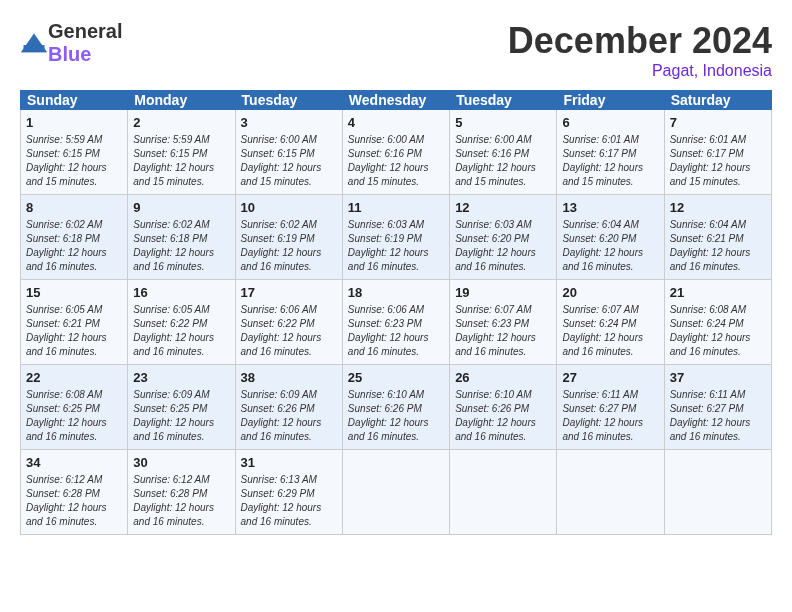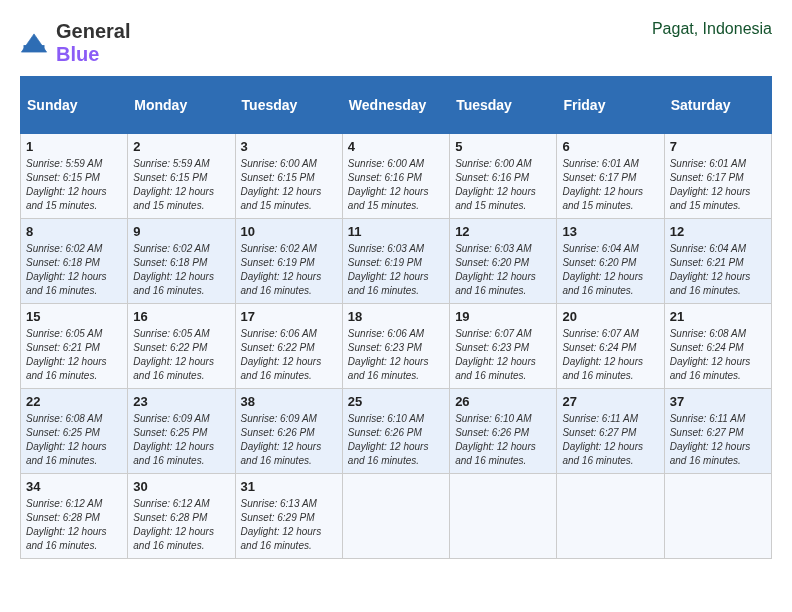--- a/index.html
+++ b/index.html
@@ -12,47 +12,47 @@
     }
     .header-area {
       display: flex;
       justify-content: space-between;
       align-items: flex-start;
       margin-bottom: 10px;
     }
     .logo {
       display: flex;
       align-items: center;
-      gap: 8px;
+      gap: 0;
     }
     .logo-icon {
       width: 28px;
       height: 22px;
     }
     .title-area {
       text-align: right;
     }
     .month-title {
       font-size: 36px;
       font-weight: bold;
       color: #333;
     }
     .location-title {
       font-size: 16px;
-      color: #14532d;
+      color: #6d28d9;
     }
     .calendar-table {
       width: 100%;
       border-collapse: collapse;
       font-size: 11px;
     }
     .calendar-table thead th {
       background-color: #2e6db4;
       color: #fff;
-      padding: 20px 6px;
+      padding: 1px 6px;
       font-size: 14px;
       font-weight: bold;
       text-align: left;
       border: 1px solid #2e6db4;
     }
     .calendar-table tbody tr {
       border: 1px solid #ccc;
     }
     .calendar-table tbody td {
       vertical-align: top;
@@ -93,20 +93,21 @@
       <polygon points="20,2 38,28 2,28" fill="#2e6db4"></polygon>
       <polygon points="20,2 38,28 2,28" fill="none" stroke="#2e6db4" stroke-width="1"></polygon>
       <rect x="5" y="18" width="30" height="8" fill="#2e6db4"></rect>
     </svg>
     <div>
       <span style="font-size:20px;font-weight:bold;color:#333;">General</span><br>
       <span style="font-size:20px;font-weight:bold;color:#8b5cf6;">Blue</span>
     </div>
   </div>
   <div class="title-area">
+    <div class="month-title">December 2024</div>
     <div class="location-title">Pagat, Indonesia</div>
   </div>
 </div>
 
 <table class="calendar-table">
   <thead>
     <tr>
     <th>Sunday</th>
         <th>Monday</th>
         <th>Tuesday</th>

